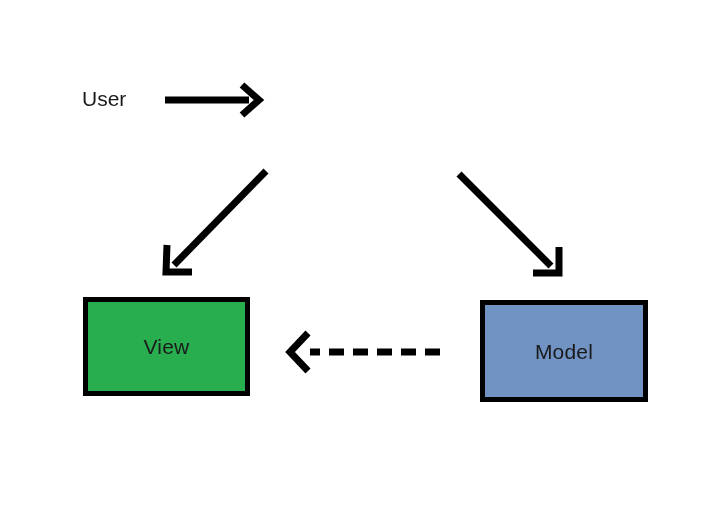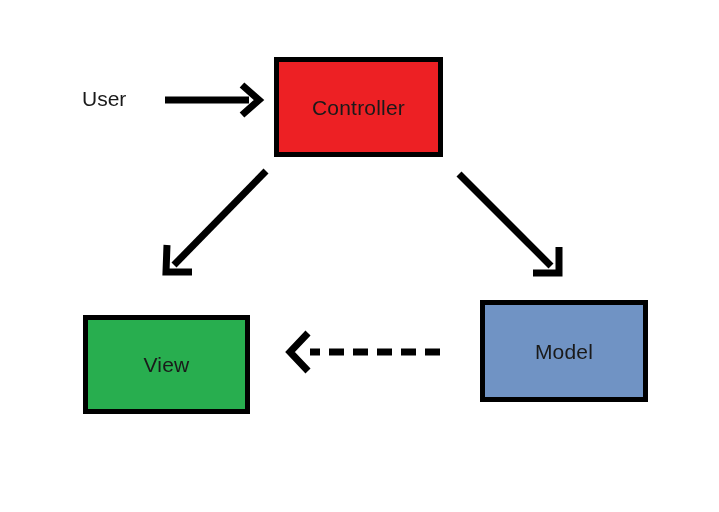--- a/index.html
+++ b/index.html
@@ -34,21 +34,21 @@
     user-select: none;
   }
   #node-controller {
     left: 274px;
     top: 57px;
     width: 169px;
     height: 100px;
   }
   #node-view {
     left: 83px;
-    top: 315px;
+    top: 297px;
     width: 167px;
     height: 99px;
   }
   #node-model {
     left: 480px;
     top: 300px;
     width: 168px;
     height: 102px;
   }
   .free-label {
@@ -111,23 +111,20 @@
     </g>
 
     <g>
       <line class="edge-line dashed" x1="440" y1="352" x2="310" y2="352"></line>
       <polyline class="edge-head" points="308,333 290,352 308,371"></polyline>
     </g>
   </svg>
 
   <div class="free-label" id="label-user">User</div>
 
-  <div class="node" id="node-controller" style="background:#ED2024;">
-    <span class="node-label">Controller</span>
-  </div>
 
   <div class="node" id="node-view" style="background:#28AE4F;">
     <span class="node-label">View</span>
   </div>
 
   <div class="node" id="node-model" style="background:#7093C4;text-align:center;">
     <span class="node-label">Model</span>
   </div>
 
 </div>

